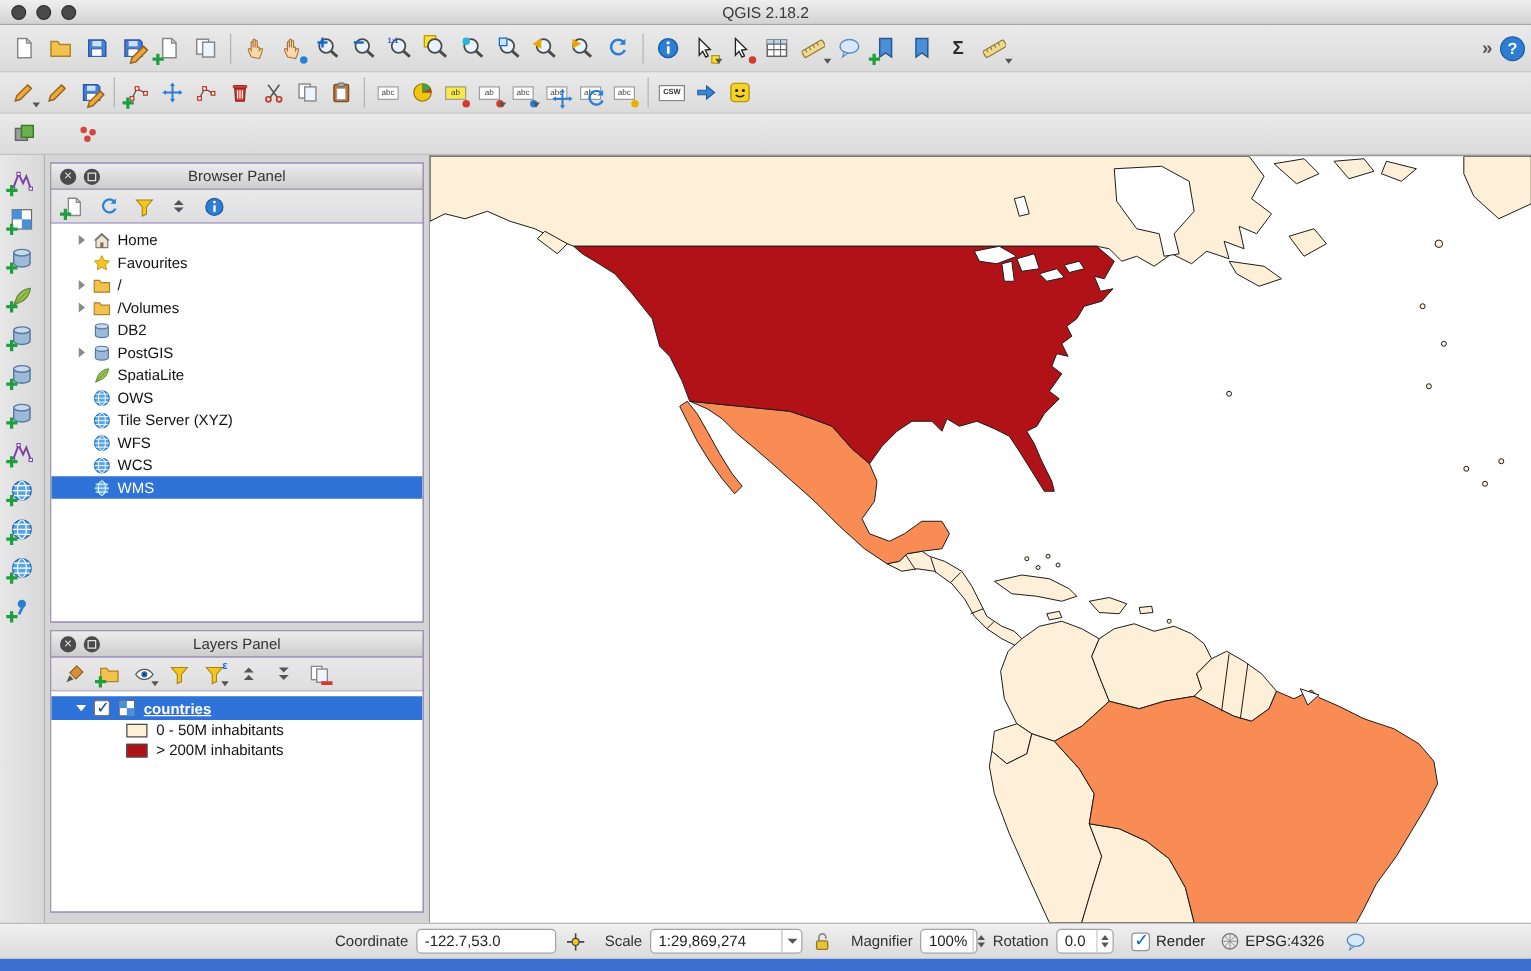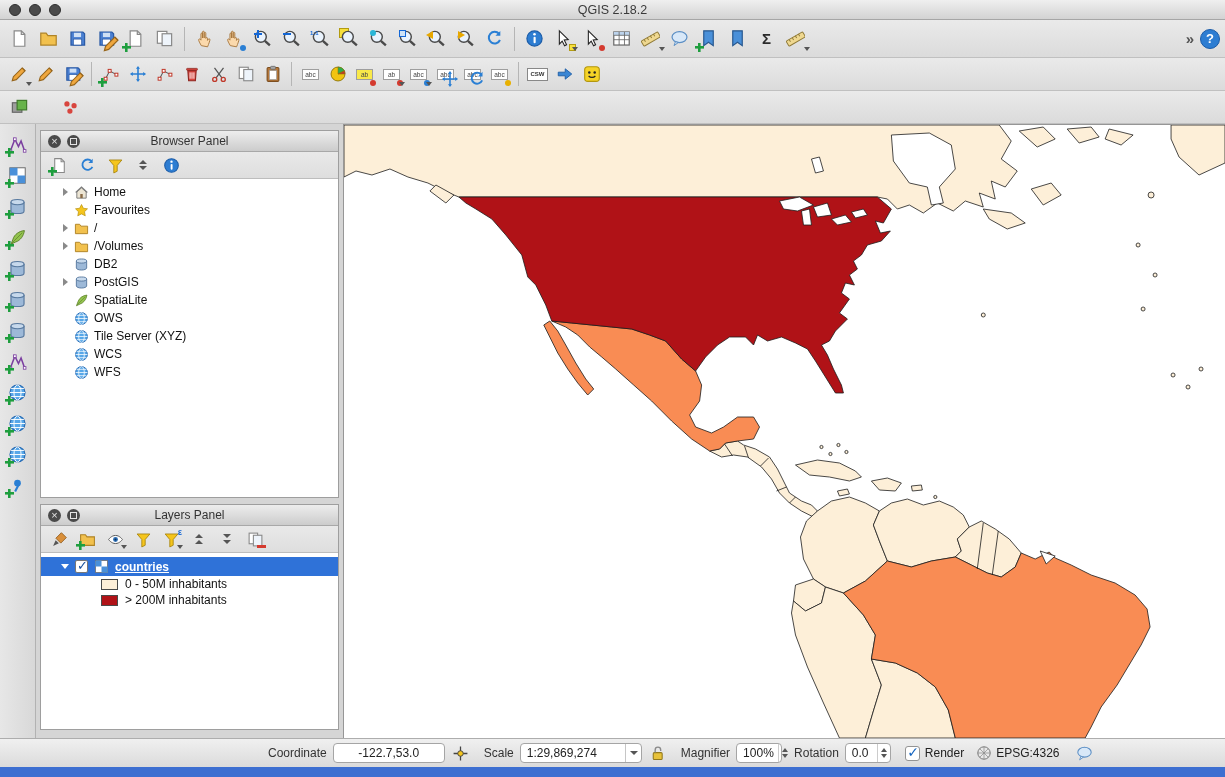--- a/index.html
+++ b/index.html
@@ -77,21 +77,21 @@
 .tri-u{width:0;height:0;border-bottom:4.5px solid #555;border-left:4px solid transparent;border-right:4px solid transparent}
 .tri-dn{width:0;height:0;border-top:4.5px solid #555;border-left:4px solid transparent;border-right:4px solid transparent}
 
 .canvas{flex:1;background:#fff;border-left:1px solid #969696;border-top:1px solid #969696;position:relative}
 .canvas svg{position:absolute;left:0;top:0;width:100%;height:100%}
 
 .statusbar{height:29px;background:linear-gradient(#f0f0f0,#dbdbdb);border-top:1px solid #adadad;display:flex;align-items:center;padding:12px 10px;font-size:12px;color:#222}
 .sb-spacer{width:246px;flex:none}
 .sb-label{margin:0 6px 0 12px;color:#333;white-space:nowrap}
 .field{height:20px;background:#fff;border:1px solid #a5a5a5;border-radius:4px;display:flex;align-items:center;justify-content:center;padding:0 6px;font-size:12px;color:#222}
-input.field{text-align:center;outline:none}
+input.field{outline:none}
 .coord{width:112px}
 .scale{width:122px;justify-content:space-between;padding-right:3px}
 .ddcol{border-left:1px solid #c6c6c6;align-self:stretch;display:flex;align-items:center;padding-left:4px;margin-left:4px}
 .spinbox{width:46px;justify-content:space-between;padding-right:3px}
 .spincol{border-left:1px solid #ccc;align-self:stretch;display:flex;flex-direction:column;justify-content:center;gap:2px;padding-left:3px;margin-left:4px}
 .spincol .tri-u{border-bottom-width:4px;border-left-width:3.5px;border-right-width:3.5px}
 .spincol .tri-dn{border-top-width:4px;border-left-width:3.5px;border-right-width:3.5px}
 .minibtn{width:22px;height:22px;display:inline-flex;align-items:center;justify-content:center;margin-left:5px;position:relative}
 .minibtn svg{width:17px;height:17px}
 .cbx{width:15px;height:15px;background:#fff;border:1px solid #949494;border-radius:3px;position:relative;margin-right:5px;flex:none}
@@ -748,28 +748,35 @@
             <svg class="ti" viewBox="0 0 16 16">
               <use href="#s-globe"></use>
             </svg>
             <span>Tile Server (XYZ)</span>
           </div>
         <div class="trow">
             <span class="arr"></span>
             <svg class="ti" viewBox="0 0 16 16">
               <use href="#s-globe"></use>
             </svg>
+            <span>WFS</span>
+          </div>
+        <div class="trow">
+            <span class="arr"></span>
+            <svg class="ti" viewBox="0 0 16 16">
+              <use href="#s-globe"></use>
+            </svg>
             <span>WCS</span>
           </div>
-        <div class="trow">
+        <div class="trow sel">
             <span class="arr"></span>
             <svg class="ti" viewBox="0 0 16 16">
               <use href="#s-globe"></use>
             </svg>
-            <span>WFS</span>
+            <span>WMS</span>
           </div>
       </div>
     </div>
 
     <div class="splitter"></div>
 
     <div class="panel layers">
       <div class="phead">
         <div class="pbtns">
           <span class="pbtn pbtn-close"></span>

